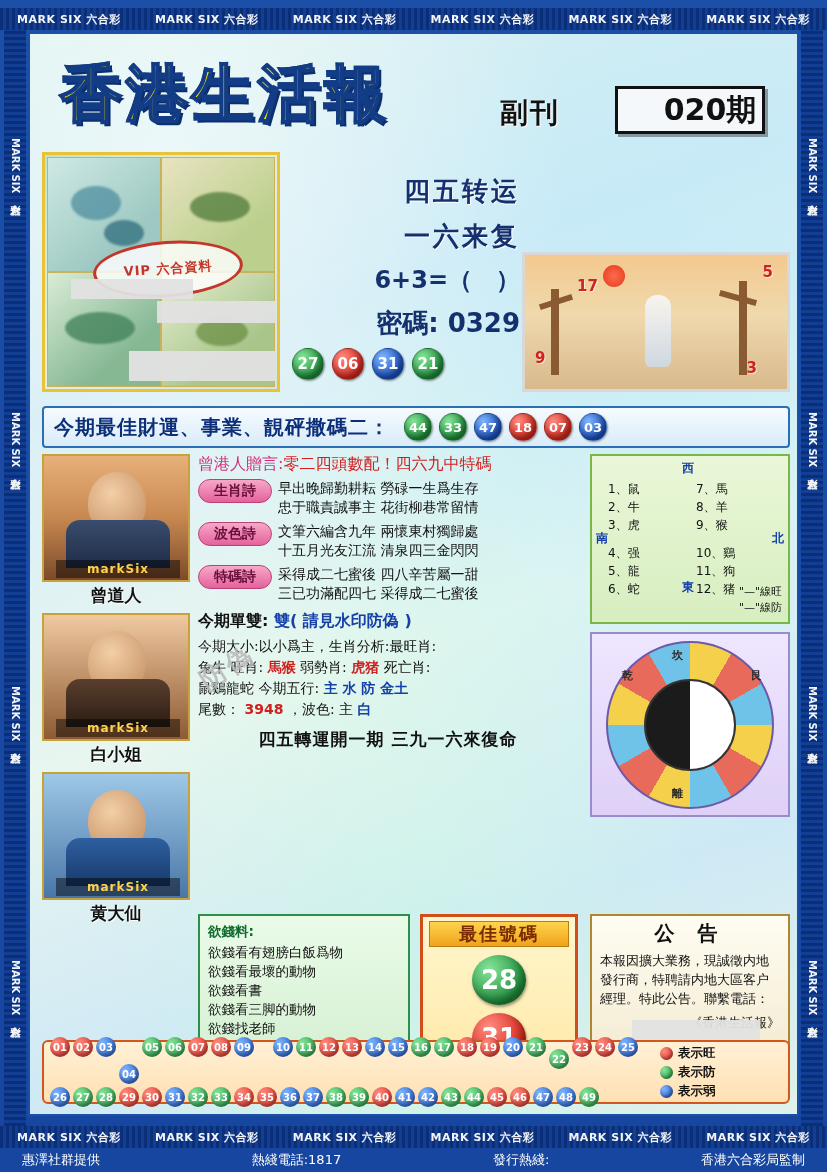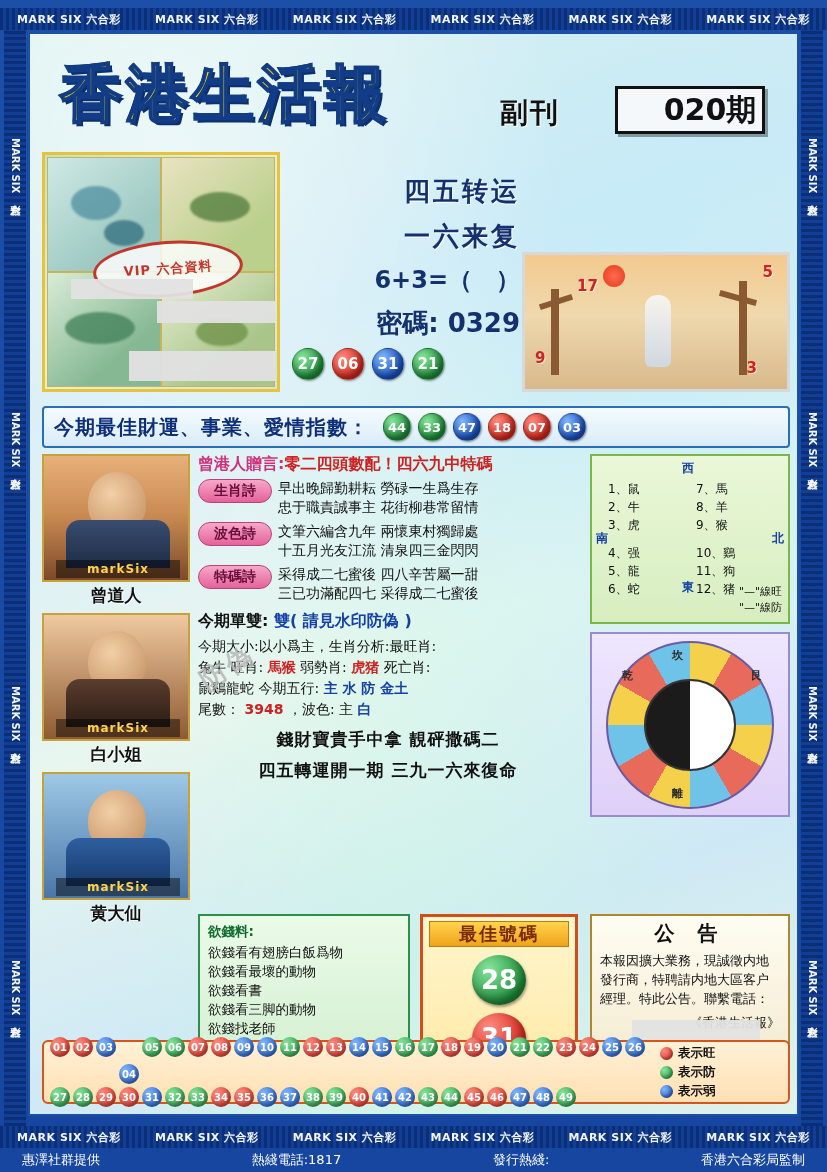--- a/index.html
+++ b/index.html
@@ -177,21 +177,21 @@
     background:radial-gradient(circle at 40% 35%,#f3cfa7,#c08a5c);}
   .portrait .body{position:absolute;left:22px;bottom:12px;width:104px;height:48px;border-radius:14px 14px 0 0;}
   .portrait .tag{
     position:absolute;left:12px;bottom:2px;width:124px;height:18px;
     background:rgba(0,0,0,.45);color:#ffd24d;font-size:12px;font-weight:bold;
     display:flex;align-items:center;justify-content:center;letter-spacing:1px;
   }
   .person-name{font-size:17px;font-weight:bold;color:#111;margin-top:2px;text-shadow:1px 1px 0 #fff;}
 
   .col-mid{position:absolute;left:156px;top:0;width:380px;}
-  .mid-head{font-size:16px;font-weight:bold;color:#111;margin-bottom:4px;}
+  .mid-head{font-size:16px;font-weight:normal;color:#111;margin-bottom:4px;}
   .mid-head .pink{color:#d0307a;}
   .mid-head .red{color:#cf1f1f;}
   .poem-row{display:flex;align-items:flex-start;gap:6px;margin-bottom:5px;}
   .poem-tag{
     flex:0 0 auto;width:74px;height:24px;border-radius:12px;
     background:linear-gradient(180deg,#f7a8c8,#e4629b);
     border:1px solid #b8417a;color:#6a0f3c;font-size:14px;font-weight:bold;
     display:flex;align-items:center;justify-content:center;
   }
   .poem-lines{font-size:14px;line-height:19px;color:#111;}
@@ -377,21 +377,21 @@
         <div class="tree" style="right:30px;top:40px;width:38px;height:6px;transform:rotate(16deg);"></div>
         <div class="lady"></div>
         <div class="num" style="right:14px;top:8px;">5</div>
         <div class="num" style="left:52px;top:22px;">17</div>
         <div class="num" style="left:10px;bottom:22px;">9</div>
         <div class="num" style="right:30px;bottom:12px;">3</div>
       </div>
     </div>
 
     <div class="index-bar">
-      <div class="index-label">今期最佳財運、事業、愛情指數：</div>
+      <div class="index-label">今期最佳財運、事業、靚砰撒碼二：</div>
       <div class="index-balls">
         <div class="ball green">44</div>
         <div class="ball green">33</div>
         <div class="ball blue">47</div>
         <div class="ball red">18</div>
         <div class="ball red">07</div>
         <div class="ball blue">03</div>
       </div>
     </div>
 
@@ -469,21 +469,20 @@
           <span>今期五行:</span>
           <span class="blue">主 水 防 金土</span>
         </div>
         <div class="kv">
           <span>尾數：</span>
           <span class="red">3948</span>
           <span>，波色: 主</span>
           <span class="blue">白</span>
         </div>
 
-        <div class="bigline">錢財寶貴手中拿 靚砰撒碼二</div>
         <div class="bigline">四五轉運開一期 三九一六來復命</div>
 
         <div class="stamp-diag">防偽</div>
       </div>
 
       <div class="col-right">
         <div class="zodiac-box">
           <div class="dir" style="left:90px;top:4px;">西</div>
           <div class="dir" style="left:4px;top:74px;">南</div>
           <div class="dir" style="right:4px;top:74px;">北</div>
@@ -554,33 +553,33 @@
       <div class="num-grid" id="num-grid">
           <div class="mini" style="background: radial-gradient(circle at 30% 30%, rgb(255, 139, 128), rgb(214, 43, 31));">01</div>
           <div class="mini" style="background: radial-gradient(circle at 30% 30%, rgb(255, 139, 128), rgb(214, 43, 31));">02</div>
           <div class="mini" style="background: radial-gradient(circle at 30% 30%, rgb(127, 182, 255), rgb(27, 82, 192));">03</div>
           <div class="mini" style="background: radial-gradient(circle at 30% 30%, rgb(127, 182, 255), rgb(27, 82, 192)); margin-top: 27px;">04</div>
           <div class="mini" style="background: radial-gradient(circle at 30% 30%, rgb(134, 229, 154), rgb(31, 143, 59));">05</div>
           <div class="mini" style="background: radial-gradient(circle at 30% 30%, rgb(134, 229, 154), rgb(31, 143, 59));">06</div>
           <div class="mini" style="background: radial-gradient(circle at 30% 30%, rgb(255, 139, 128), rgb(214, 43, 31));">07</div>
           <div class="mini" style="background: radial-gradient(circle at 30% 30%, rgb(255, 139, 128), rgb(214, 43, 31));">08</div>
           <div class="mini" style="background: radial-gradient(circle at 30% 30%, rgb(127, 182, 255), rgb(27, 82, 192));">09</div>
-          <div class="mini" style="background: radial-gradient(circle at 30% 30%, rgb(127, 182, 255), rgb(27, 82, 192));">10</div>
+          <div class="mini" style="background: radial-gradient(circle at 30% 30%, rgb(127, 182, 255), rgb(27, 82, 192)); margin-left: 16px;">10</div>
           <div class="mini" style="background: radial-gradient(circle at 30% 30%, rgb(134, 229, 154), rgb(31, 143, 59));">11</div>
           <div class="mini" style="background: radial-gradient(circle at 30% 30%, rgb(255, 139, 128), rgb(214, 43, 31));">12</div>
           <div class="mini" style="background: radial-gradient(circle at 30% 30%, rgb(255, 139, 128), rgb(214, 43, 31));">13</div>
           <div class="mini" style="background: radial-gradient(circle at 30% 30%, rgb(127, 182, 255), rgb(27, 82, 192));">14</div>
           <div class="mini" style="background: radial-gradient(circle at 30% 30%, rgb(127, 182, 255), rgb(27, 82, 192));">15</div>
           <div class="mini" style="background: radial-gradient(circle at 30% 30%, rgb(134, 229, 154), rgb(31, 143, 59));">16</div>
           <div class="mini" style="background: radial-gradient(circle at 30% 30%, rgb(134, 229, 154), rgb(31, 143, 59));">17</div>
           <div class="mini" style="background: radial-gradient(circle at 30% 30%, rgb(255, 139, 128), rgb(214, 43, 31));">18</div>
           <div class="mini" style="background: radial-gradient(circle at 30% 30%, rgb(255, 139, 128), rgb(214, 43, 31));">19</div>
           <div class="mini" style="background: radial-gradient(circle at 30% 30%, rgb(127, 182, 255), rgb(27, 82, 192));">20</div>
           <div class="mini" style="background: radial-gradient(circle at 30% 30%, rgb(134, 229, 154), rgb(31, 143, 59));">21</div>
-          <div class="mini" style="background: radial-gradient(circle at 30% 30%, rgb(134, 229, 154), rgb(31, 143, 59));">22</div>
+          <div class="mini" style="background: radial-gradient(circle at 30% 30%, rgb(134, 229, 154), rgb(31, 143, 59)); margin-top: 12px;">22</div>
           <div class="mini" style="background: radial-gradient(circle at 30% 30%, rgb(255, 139, 128), rgb(214, 43, 31));">23</div>
           <div class="mini" style="background: radial-gradient(circle at 30% 30%, rgb(255, 139, 128), rgb(214, 43, 31));">24</div>
           <div class="mini" style="background: radial-gradient(circle at 30% 30%, rgb(127, 182, 255), rgb(27, 82, 192));">25</div>
           <div class="mini" style="background: radial-gradient(circle at 30% 30%, rgb(127, 182, 255), rgb(27, 82, 192));">26</div>
           <div class="mini" style="background: radial-gradient(circle at 30% 30%, rgb(134, 229, 154), rgb(31, 143, 59));">27</div>
           <div class="mini" style="background: radial-gradient(circle at 30% 30%, rgb(134, 229, 154), rgb(31, 143, 59));">28</div>
           <div class="mini" style="background: radial-gradient(circle at 30% 30%, rgb(255, 139, 128), rgb(214, 43, 31));">29</div>
           <div class="mini" style="background: radial-gradient(circle at 30% 30%, rgb(255, 139, 128), rgb(214, 43, 31));">30</div>
           <div class="mini" style="background: radial-gradient(circle at 30% 30%, rgb(127, 182, 255), rgb(27, 82, 192));">31</div>
           <div class="mini" style="background: radial-gradient(circle at 30% 30%, rgb(134, 229, 154), rgb(31, 143, 59));">32</div>

